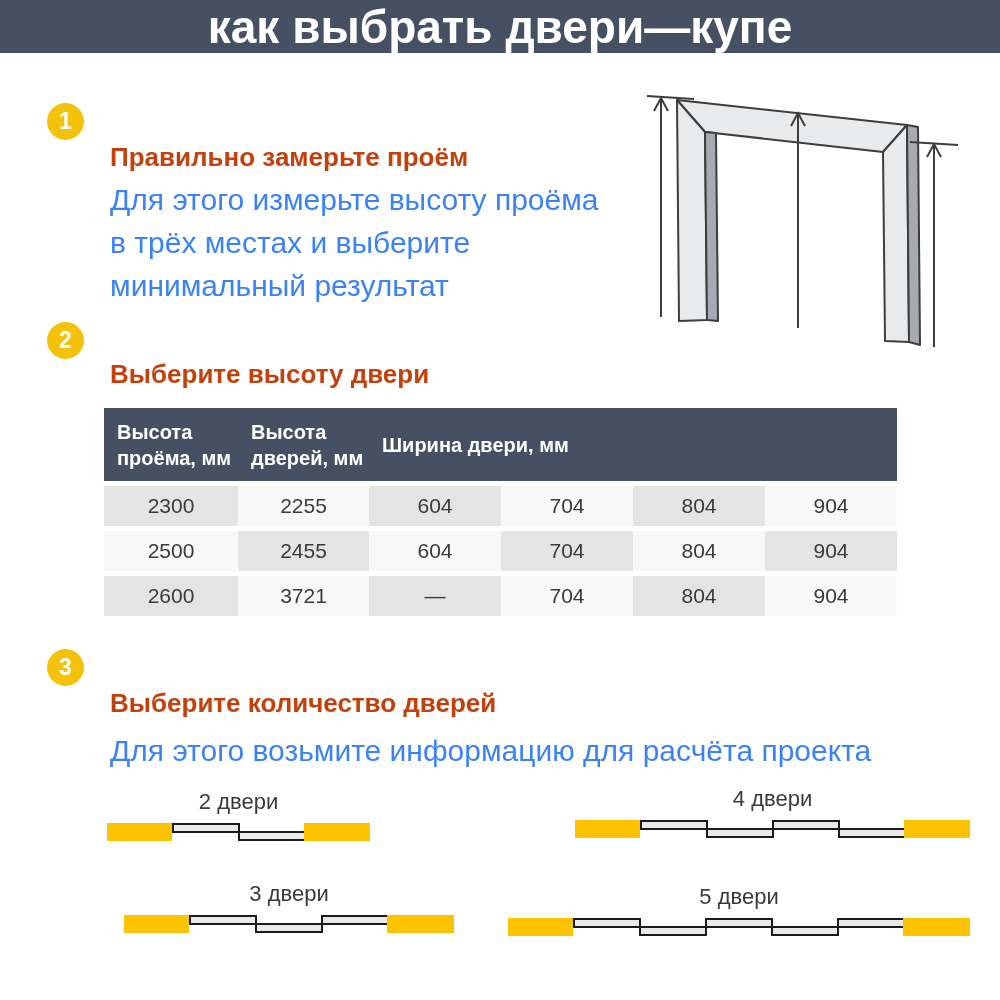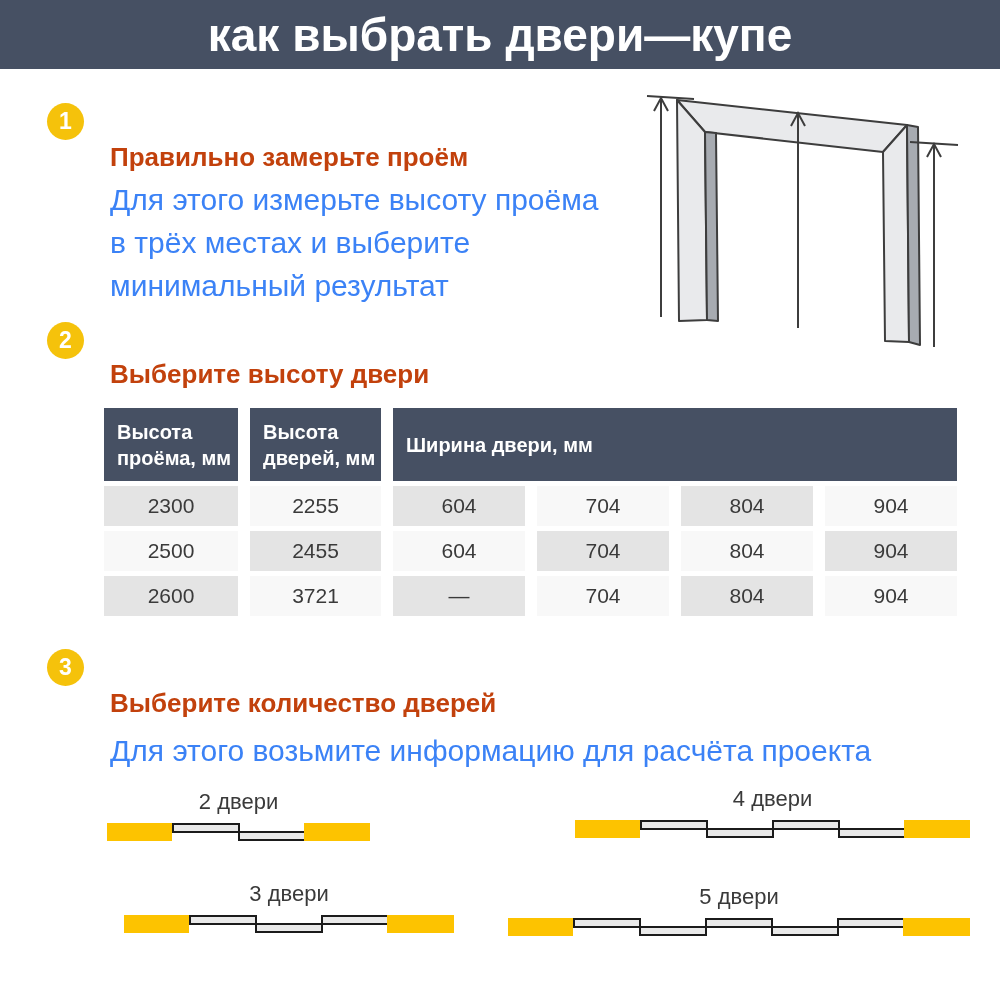--- a/index.html
+++ b/index.html
@@ -1,28 +1,28 @@
 <!DOCTYPE html>
 <html><head>
 <meta charset="utf-8">
 <style>
   html,body{margin:0;padding:0;background:#fff;}
   .page{position:relative;width:1000px;height:1000px;background:#fff;overflow:hidden;
         font-family:"Liberation Sans",sans-serif;color:#383838;}
-  .header-band{position:absolute;left:0;top:0;width:1000px;height:69px;background:#465063;
+  .header-band{position:absolute;left:0;top:0;width:1000px;height:53px;background:#465063;
         display:flex;align-items:center;justify-content:center;}
   .header-title{color:#ffffff;font-size:46px;font-weight:bold;}
   .step-circle{position:absolute;width:37px;height:37px;border-radius:50%;background:#f5c20b;
         color:#ffffff;font-weight:bold;font-size:23px;display:flex;align-items:center;justify-content:center;}
   .step-title{position:absolute;font-size:26px;font-weight:bold;color:#c2410c;white-space:nowrap;}
   .step-body{position:absolute;font-size:30px;color:#3b82f6;line-height:43px;white-space:nowrap;}
   .door-frame{position:absolute;left:630px;top:85px;}
   .spec-table{position:absolute;left:104px;top:408px;width:813px;display:grid;
         grid-template-columns:134px 131px 132px 132px 132px 132px;
-        grid-template-rows:73px 40px 40px 40px;gap:5px 12px;}
+        grid-template-rows:73px 40px 40px 40px;gap:5px 0;}
   .th{background:#465063;color:#fff;font-weight:bold;font-size:20px;line-height:26px;
         display:flex;align-items:center;padding-left:13px;white-space:pre-line;}
   .th-span4{grid-column:3/7;}
   .td{display:flex;align-items:center;justify-content:center;font-size:21px;color:#3a3a3a;}
   .td-gray{background:#e4e4e4;}
   .td-light{background:#f8f8f8;}
   .door-config{position:absolute;height:18px;}
   .config-label{position:absolute;top:-34px;transform:translateX(-50%);font-size:22px;
         color:#3a3a3a;white-space:nowrap;}
   .wall{position:absolute;top:0;height:18px;background:#fdc300;}

